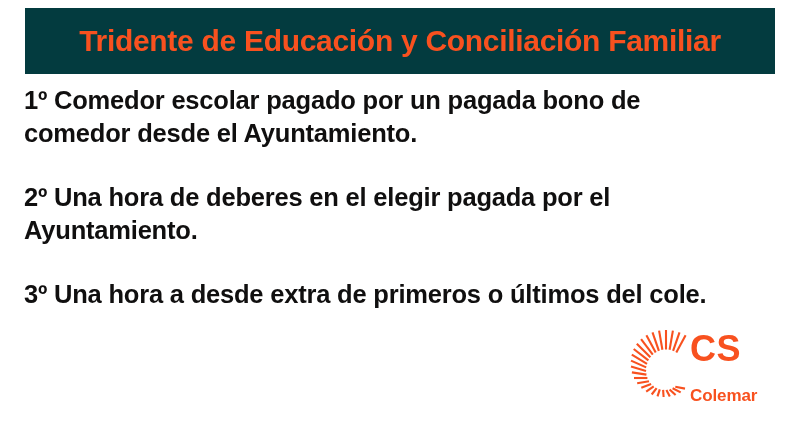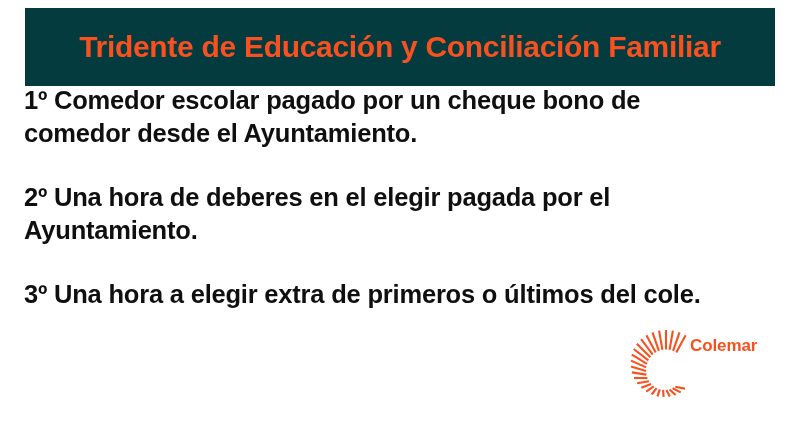--- a/index.html
+++ b/index.html
@@ -21,21 +21,21 @@
     height: 440px;
     background: #ffffff;
   }
 
   
   .header-banner {
     position: absolute;
     left: 25px;
     top: 8px;
     width: 750px;
-    height: 78px;
+    height: 66px;
     background: #033b3f;
     display: flex;
     align-items: center;
     justify-content: center;
     box-sizing: border-box;
   }
   .header-title {
     color: #f8511f;
     font-family: "Liberation Sans", sans-serif;
     font-weight: bold;
@@ -96,37 +96,37 @@
     line-height: 34px;
     letter-spacing: 0.5px;
   }
   .logo-name {
     color: #f8511f;
     font-family: "Liberation Sans", sans-serif;
     font-weight: bold;
     font-size: 17px;
     line-height: 20px;
     letter-spacing: -0.1px;
-    margin-top: 4px;
+    margin-top: 20px;
   }
   .logo-name div { display: block; }
 </style>
 </head>
 <body>
 
 <div class="slide">
 
   <div class="header-banner">
     <div class="header-title">Tridente de Educación y Conciliación Familiar</div>
   </div>
 
   <div class="body-list">
-    <p class="body-item item-1">1º  Comedor escolar pagado por un cheque bono de comedor desde el Ayuntamiento.</p>
+    <p class="body-item item-1">1º  Comedor escolar pagado por un pagada bono de comedor desde el Ayuntamiento.</p>
     <p class="body-item item-2">2º Una hora de deberes en el elegir pagada por el Ayuntamiento.</p>
-    <p class="body-item item-3">3º Una hora a elegir extra de primeros o últimos del cole.</p>
+    <p class="body-item item-3">3º Una hora a desde extra de primeros o últimos del cole.</p>
   </div>
 
   <div class="logo">
     <svg class="logo-burst" viewBox="0 0 72 72" width="72" height="72" aria-hidden="true">
       <g stroke="#f8511f" stroke-width="2.1" stroke-linecap="butt">
 
         <line x1="36" y1="22.5" x2="36" y2="3"></line>
         <line x1="32.4" y1="22.8" x2="29.1" y2="3.6"></line>
         <line x1="28.9" y1="23.8" x2="22.5" y2="5.4"></line>
         <line x1="25.7" y1="25.4" x2="16.4" y2="8.3"></line>
@@ -150,19 +150,20 @@
         <line x1="46.3" y1="25.4" x2="55.6" y2="8.3"></line>
 
         <line x1="36.4" y1="62.9" x2="39.8" y2="69.6"></line>
         <line x1="39.6" y1="62.4" x2="45.6" y2="68.1"></line>
         <line x1="42.6" y1="61.3" x2="50.7" y2="65.4"></line>
         <line x1="45.3" y1="59.7" x2="55.0" y2="61.6"></line>
       </g>
     </svg>
 
     <div class="logo-text-block">
+      <div class="logo-cs">CS</div>
       <div class="logo-name">
         <div>Colemar</div>
       </div>
     </div>
   </div>
 
 </div>
 
 </body></html>

